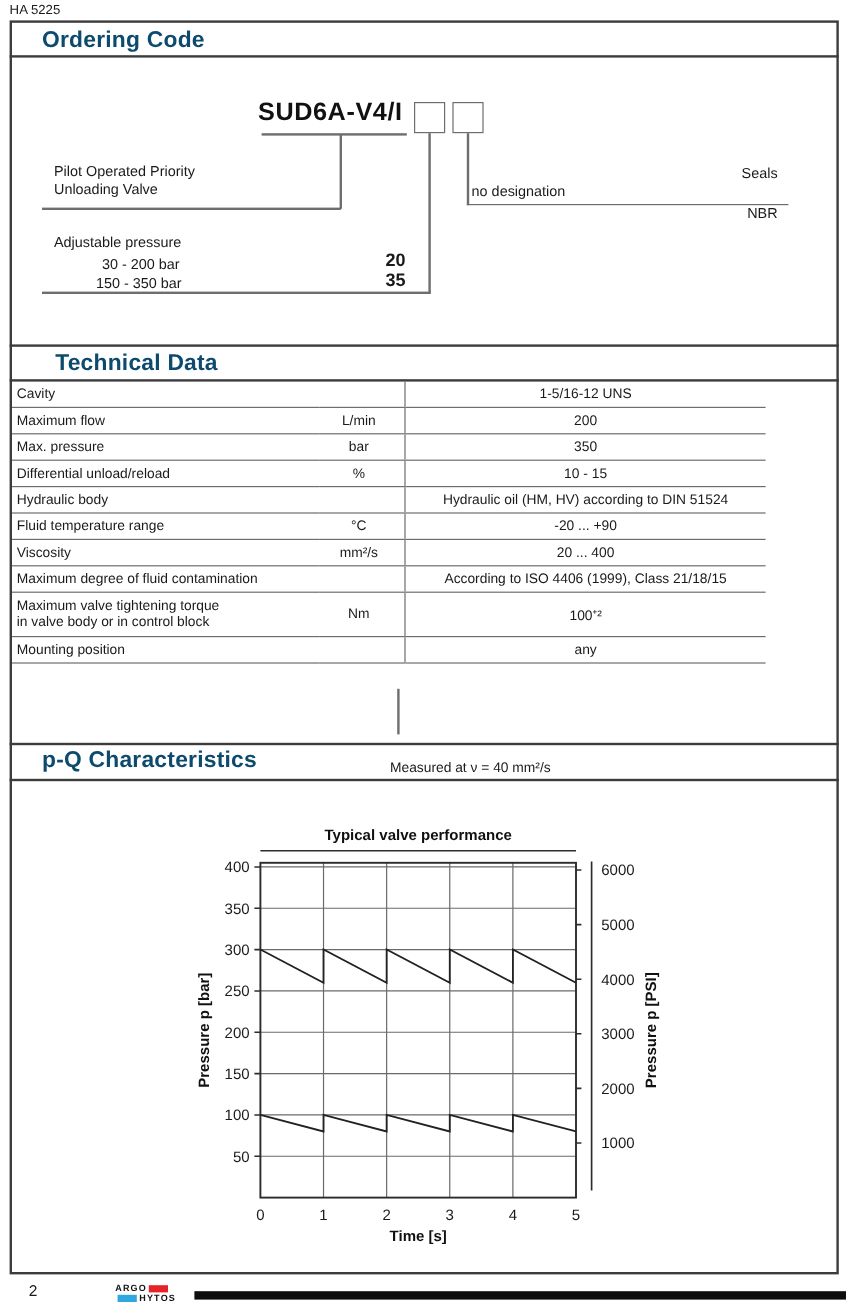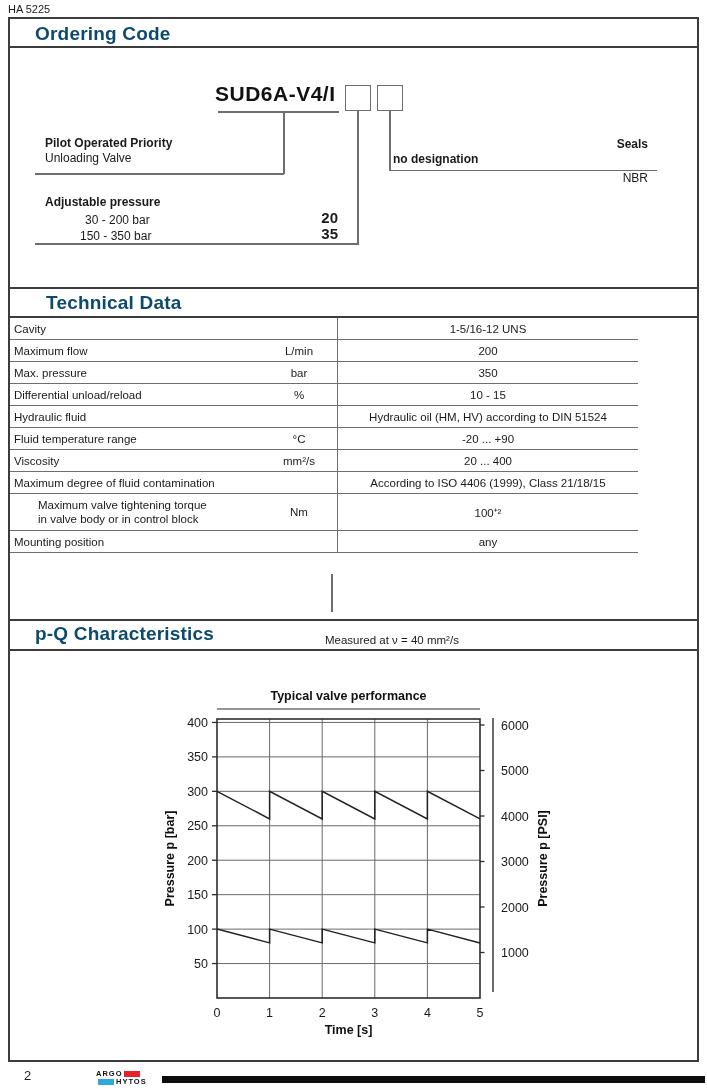--- a/index.html
+++ b/index.html
@@ -9,34 +9,34 @@
   }
   .abs{position:absolute;}
   .hline{position:absolute;height:1.5px;background:#6e6e6e;}
   .vline{position:absolute;width:1.5px;background:#6e6e6e;}
   .rule{position:absolute;height:2px;background:#3c3c3c;left:8px;width:691px;}
   .frame{
     position:absolute;left:8px;top:17px;width:691px;height:1045px;
     border:2px solid #3c3c3c;box-sizing:border-box;background:transparent;
   }
   .h1{position:absolute;font-size:19px;font-weight:bold;color:#0c4a6e;letter-spacing:.2px;}
-  .small-b{font-size:12px;font-weight:bold;}
+  .small-b{font-size:12px;font-weight:normal;}
   .small{font-size:12px;}
   .model{position:absolute;left:215px;top:82px;font-size:21px;font-weight:bold;letter-spacing:.5px;color:#111;}
   .dbox{position:absolute;width:26px;height:26px;border:1.5px solid #6e6e6e;box-sizing:border-box;background:#fff;}
   .tech{
     position:absolute;left:10px;top:318px;width:628px;border-collapse:collapse;
     font-size:11.5px;color:#1a1a1a;table-layout:fixed;
   }
   .tech td{border-bottom:1px solid #6e6e6e;height:21px;padding:0;vertical-align:middle;}
   .tech td.l{width:252px;padding-left:4px;}
   .tech td.u{width:66px;text-align:center;padding-right:5px;}
   .tech td.v{text-align:center;border-left:1.5px solid #6e6e6e;}
   .tech tr.tall td{height:36px;}
-  .tech tr.tall td.l div{line-height:14px;margin-left:24px;}
+  .tech tr.tall td.l div{line-height:14px;}
   #pq-svg text{font-family:"Liberation Sans", sans-serif;}
   #pq-svg .tick{font-size:12.5px;fill:#1a1a1a;}
   #pq-svg .ctitle{font-size:12.5px;font-weight:bold;fill:#111;}
   .logo{position:absolute;left:96px;top:1070px;font-size:7.5px;font-weight:bold;color:#111;line-height:7px;letter-spacing:1px;}
   .logo .row{display:flex;align-items:center;height:7px;margin-bottom:1px;}
   .logo .red{width:16px;height:6px;background:#e52328;margin-left:1px;}
   .logo .blue{width:16px;height:6px;background:#2fa8e0;margin-right:2px;}
   .footer-bar{position:absolute;left:162px;top:1076px;width:543px;height:7px;background:#0d0d0d;}
 </style>
 </head>
@@ -97,21 +97,21 @@
     <td class="l">Max. pressure</td>
     <td class="u">bar</td>
     <td class="v">350</td>
   </tr>
   <tr>
     <td class="l">Differential unload/reload</td>
     <td class="u">%</td>
     <td class="v">10 - 15</td>
   </tr>
   <tr>
-    <td class="l">Hydraulic fluid</td>
+    <td class="l">Hydraulic body</td>
     <td class="u"></td>
     <td class="v">Hydraulic oil (HM, HV) according to DIN 51524</td>
   </tr>
   <tr>
     <td class="l">Fluid temperature range</td>
     <td class="u">°C</td>
     <td class="v">-20 ... +90</td>
   </tr>
   <tr>
     <td class="l">Viscosity</td>

